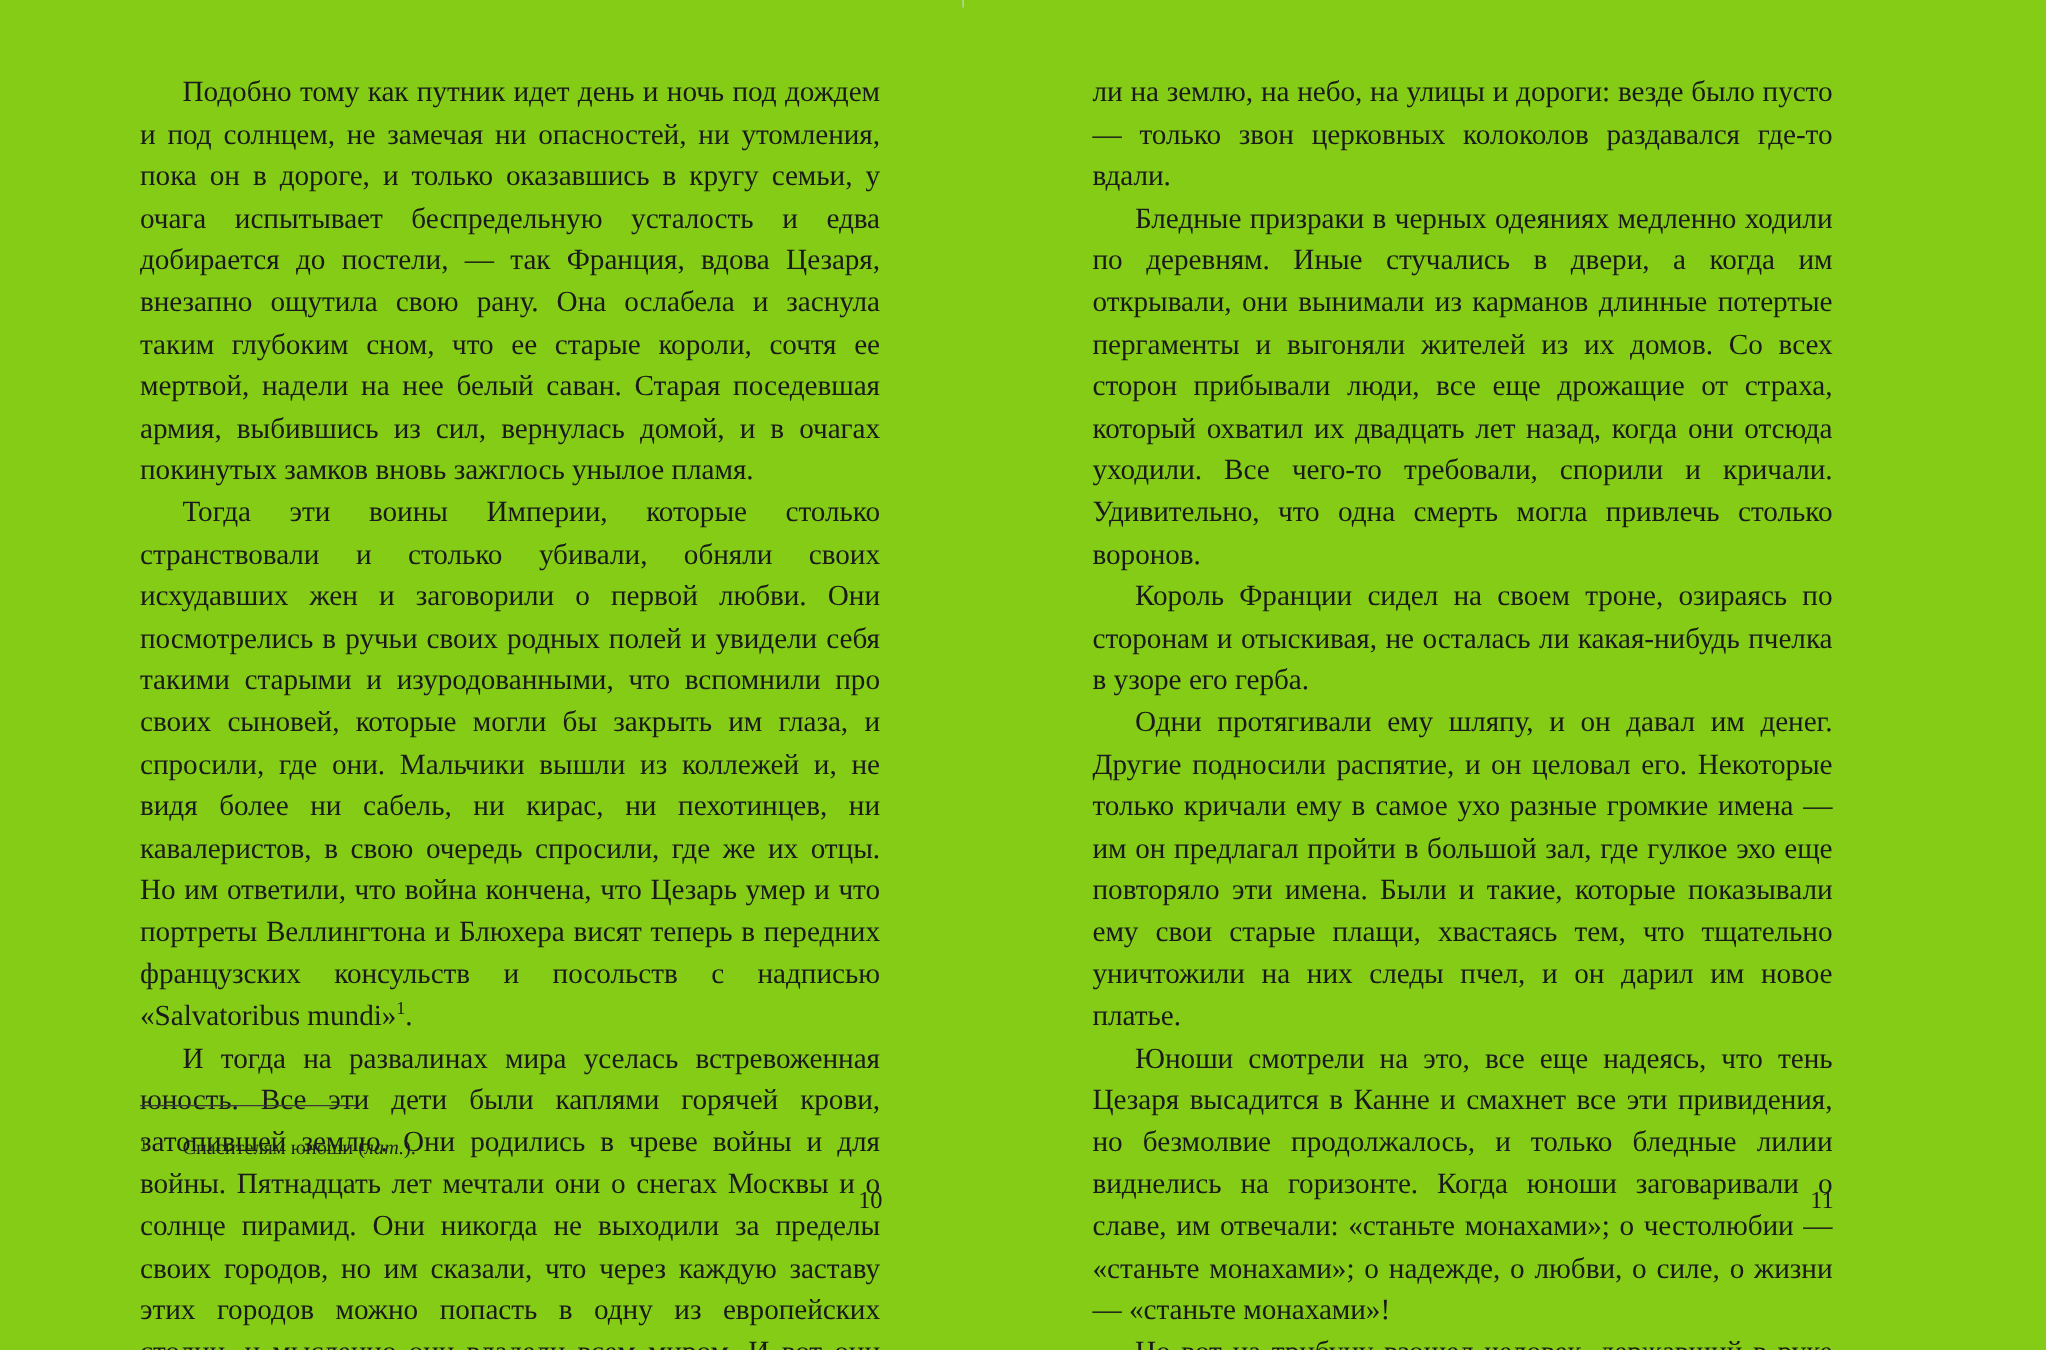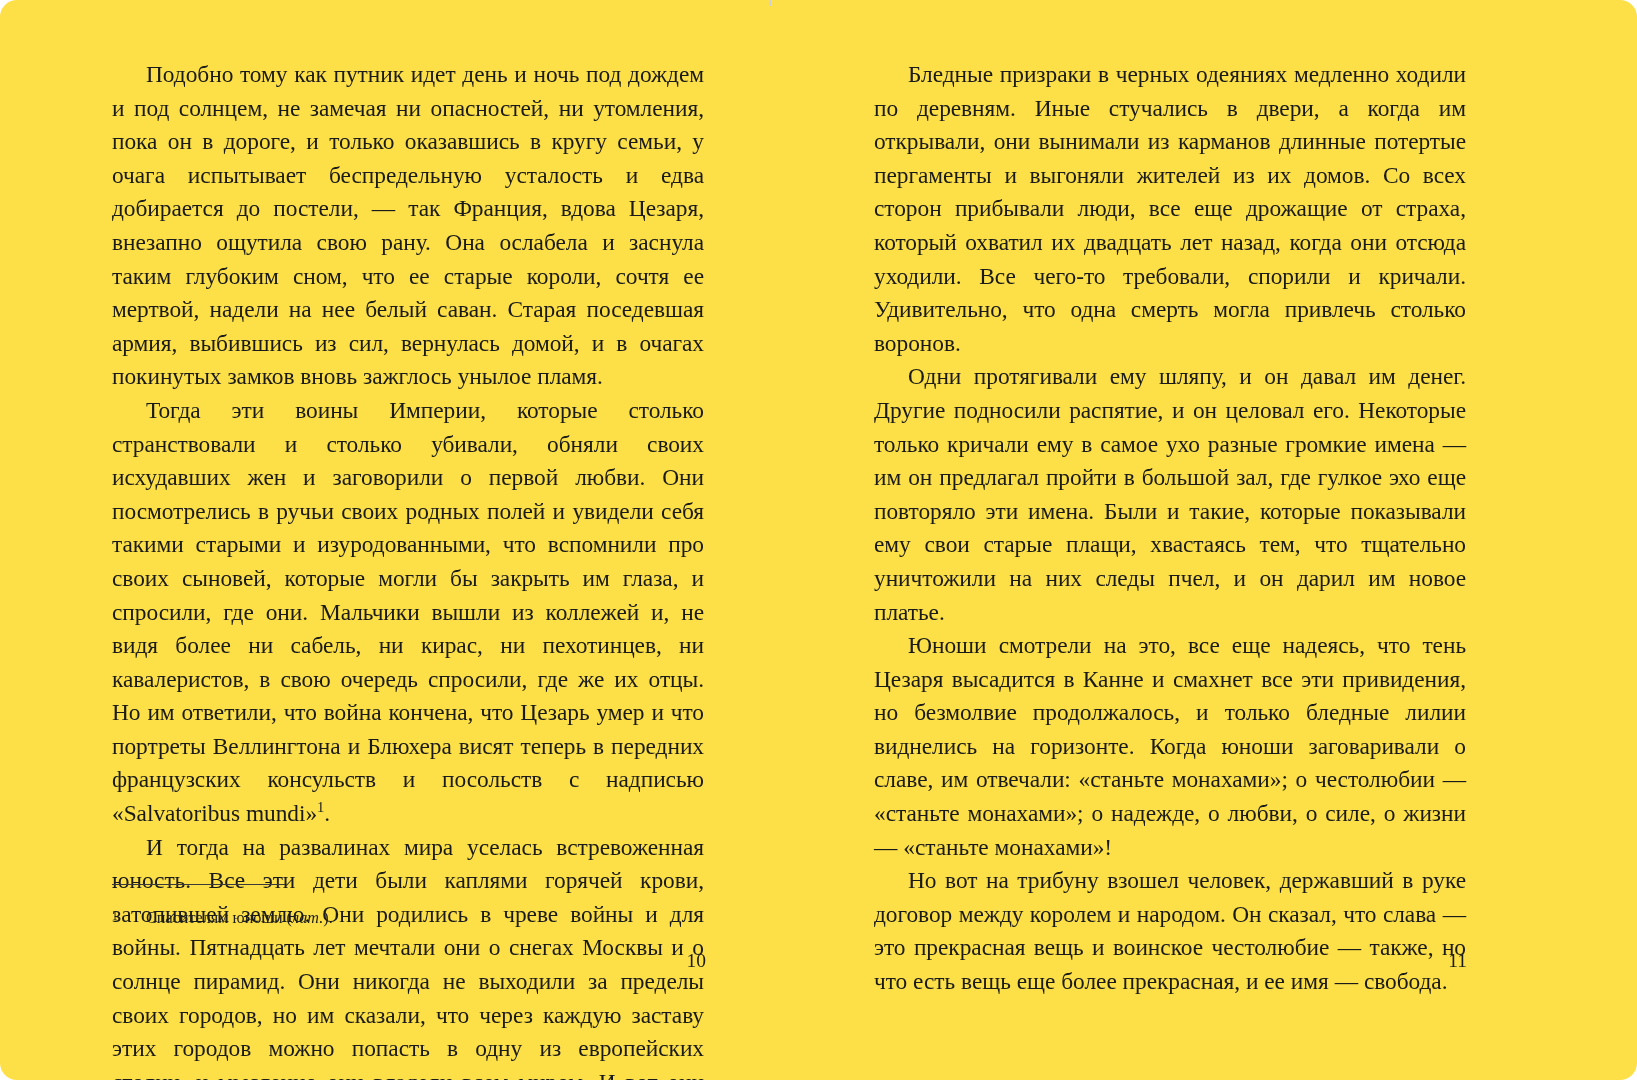--- a/index.html
+++ b/index.html
@@ -4,25 +4,24 @@
 <style>
   html, body {
     margin: 0;
     padding: 0;
     background: #ffffff;
   }
   .spread {
     position: relative;
     width: 1637px;
     height: 1080px;
-    background: #fde047;
+    background: #84cc16;
     overflow: hidden;
     font-family: "Liberation Serif", "DejaVu Serif", serif;
     color: #1a1a1a;
-    border-radius: 17px;
   }
   .gutter-mark {
     position: absolute;
     left: 770px;
     top: 0;
     width: 1px;
     height: 6px;
     background: #cfcfcf;
   }
   .page {
@@ -135,21 +134,23 @@
         <span class="fn-text"><span>Спасителям юноши (</span><em>лат.</em><span>).</span></span>
       </div>
     </div>
 
     <div class="folio">10</div>
   </div>
 
   <div class="page page-right">
 
     <div class="textblock">
+      <p class="para cont">ли на землю, на небо, на улицы и дороги: везде было пусто — только звон церковных колоколов раздавался где-то вдали.</p>
       <p class="para">Бледные призраки в черных одеяниях медленно ходили по деревням. Иные стучались в двери, а когда им открывали, они вынимали из карманов длинные потертые пергаменты и выгоняли жителей из их домов. Со всех сторон прибывали люди, все еще дрожащие от страха, который охватил их двадцать лет назад, когда они отсюда уходили. Все чего-то требовали, спорили и кричали. Удивительно, что одна смерть могла привлечь столько воронов.</p>
+      <p class="para">Король Франции сидел на своем троне, озираясь по сторонам и отыскивая, не осталась ли какая-нибудь пчелка в узоре его герба.</p>
       <p class="para">Одни протягивали ему шляпу, и он давал им денег. Другие подносили распятие, и он целовал его. Некоторые только кричали ему в самое ухо разные громкие имена — им он предлагал пройти в большой зал, где гулкое эхо еще повторяло эти имена. Были и такие, которые показывали ему свои старые плащи, хвастаясь тем, что тщательно уничтожили на них следы пчел, и он дарил им новое платье.</p>
       <p class="para">Юноши смотрели на это, все еще надеясь, что тень Цезаря высадится в Канне и смахнет все эти привидения, но безмолвие продолжалось, и только бледные лилии виднелись на горизонте. Когда юноши заговаривали о славе, им отвечали: «станьте монахами»; о честолюбии — «станьте монахами»; о надежде, о любви, о силе, о жизни — «станьте монахами»!</p>
       <p class="para">Но вот на трибуну взошел человек, державший в руке договор между королем и народом. Он сказал, что слава — это прекрасная вещь и воинское честолюбие — также, но что есть вещь еще более прекрасная, и ее имя — свобода.</p>
     </div>
 
     <div class="folio">11</div>
   </div>
 
 </div>
 

